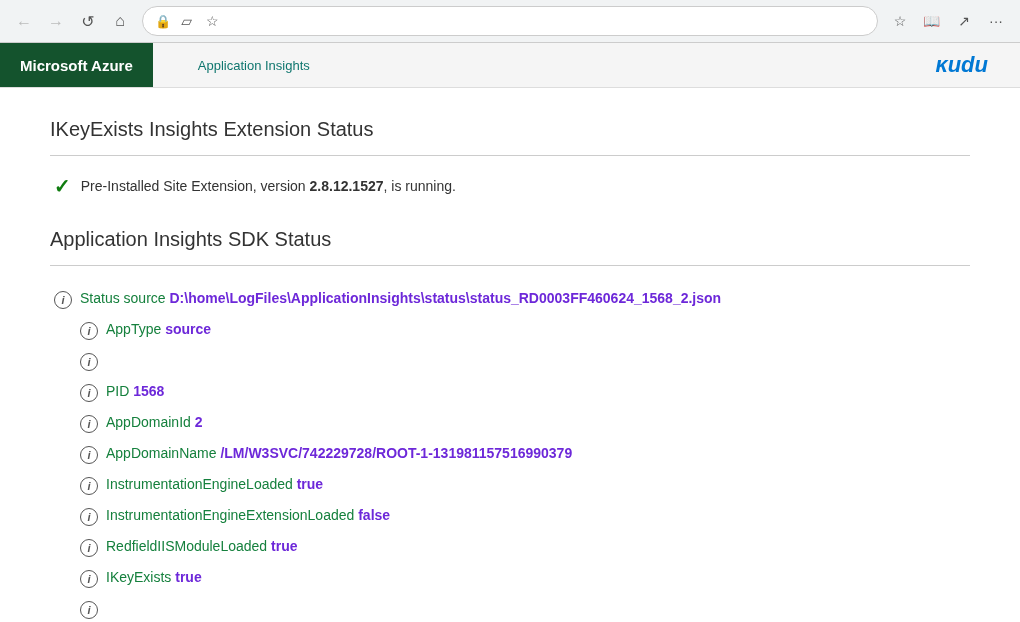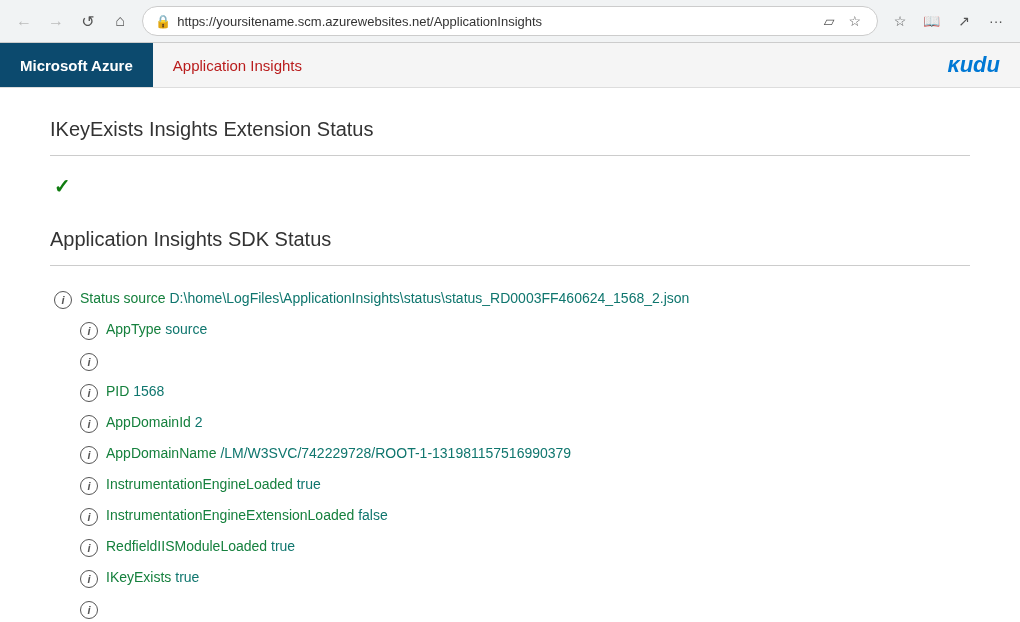--- a/index.html
+++ b/index.html
@@ -81,40 +81,41 @@
 
     
     .app-header {
       display: flex;
       align-items: center;
       height: 45px;
       background: #f5f5f5;
       border-bottom: 1px solid #ddd;
     }
     .azure-logo-btn {
-      background: #0c4a6e;
+      background: #14532d;
       color: #fff;
       height: 100%;
       padding: 6px 20px;
       font-size: 15px;
       font-weight: 600;
       border: none;
       cursor: pointer;
       display: flex;
       align-items: center;
     }
     .app-title {
       padding: 0 20px;
-      font-size: 15px;
-      color: #b91c1c;
+      font-size: 13px;
+      color: #0f766e;
       font-weight: 400;
+      margin-left: 25px;
     }
     .kudu-logo {
       margin-left: auto;
-      padding-right: 20px;
+      padding-right: 32px;
       font-size: 22px;
       color: #0078d4;
       font-style: italic;
       font-weight: 700;
     }
 
     
     .main-content {
       padding: 30px 50px;
       background: #fff;
@@ -179,22 +180,22 @@
       margin-top: 1px;
     }
     .info-row-text {
       font-size: 14px;
       color: #333;
     }
     .info-row-text .key {
       color: #15803d;
     }
     .info-row-text .value {
-      font-weight: 400;
-      color: #0f766e;
+      font-weight: 700;
+      color: #6d28d9;
     }
 
     .indented {
       padding-left: 30px;
     }
   </style>
 </head>
 <body>
 
 <div class="browser-chrome">
@@ -208,21 +209,20 @@
       </button>
       <button class="nav-btn">
         <span>↺</span>
       </button>
       <button class="nav-btn">
         <span>⌂</span>
       </button>
     </div>
     <div class="address-bar">
       <span class="address-icon">🔒</span>
-      <span class="address-text">https://yoursitename.scm.azurewebsites.net/ApplicationInsights</span>
       <div class="address-actions">
         <button class="addr-btn">▱</button>
         <button class="addr-btn">☆</button>
       </div>
     </div>
     <div class="toolbar-actions">
       <button class="toolbar-btn">☆</button>
       <button class="toolbar-btn">📖</button>
       <button class="toolbar-btn">↗</button>
       <button class="toolbar-btn">···</button>
@@ -240,20 +240,23 @@
   </div>
 </div>
 
 <div class="main-content">
 
   <div class="section">
     <h2 class="section-title">IKeyExists Insights Extension Status</h2>
     <hr class="section-divider">
     <div class="status-row">
       <span class="check-icon">✓</span>
+      <span class="status-text">
+        <span>Pre-Installed Site Extension, version </span><strong>2.8.12.1527</strong><span>, is running.</span>
+      </span>
     </div>
   </div>
 
   <div class="sdk-section">
     <h2 class="section-title">Application Insights SDK Status</h2>
     <hr class="section-divider">
 
     <div id="sdk-rows">
         <div class="info-row">
           <div class="info-icon">i</div>

